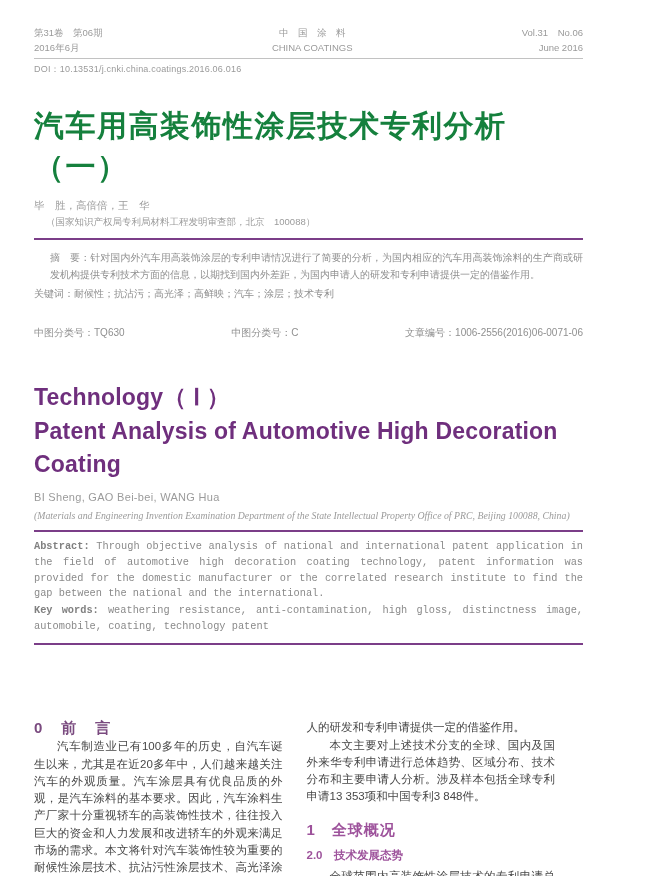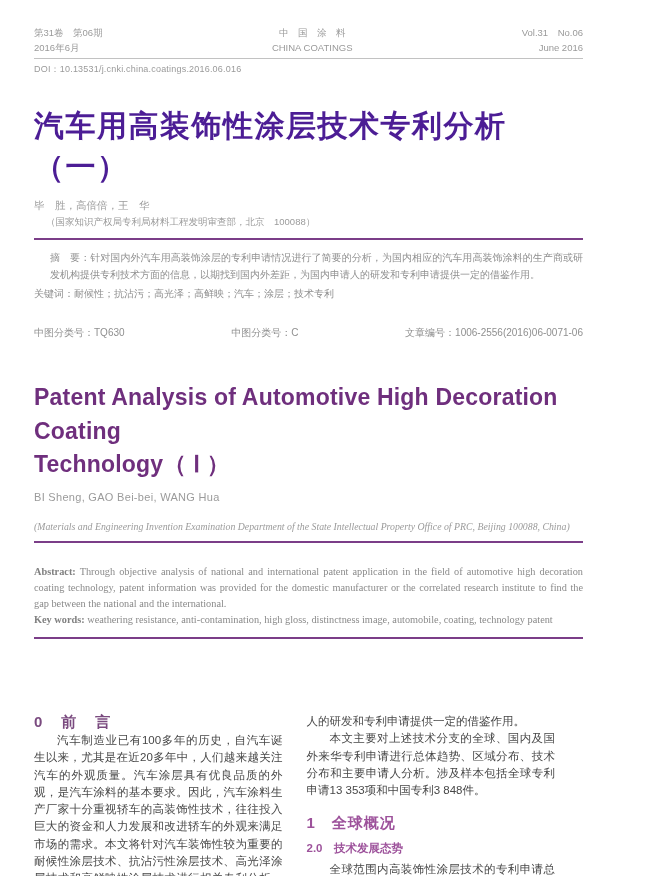--- a/index.html
+++ b/index.html
@@ -18,41 +18,41 @@
   .jheader { display: flex; justify-content: space-between; align-items: flex-start;
     font-size: 9.5px; line-height: 1.55; color: #9a9a9a; }
   .jheader .hl { text-align: left; }
   .jheader .hc { text-align: center; }
   .jheader .hr { text-align: right; }
   .jheader-rule { border: none; border-top: 1px solid #c2c2c2; margin-top: 3px; }
   .doi-line { font-size: 9px; color: #9a9a9a; margin-top: 4px; letter-spacing: .2px; }
 
   
   .cn-title { margin-top: 30px; font-size: 30px; font-weight: bold;
-    color: #4c1d95; letter-spacing: 1.5px; }
+    color: #15803d; letter-spacing: 1.5px; }
   .cn-authors { margin-top: 11px; font-size: 10.5px; color: #9b9b9b; }
   .cn-affil { margin-top: 3px; padding-left: 12px; font-size: 9.5px; color: #9b9b9b; }
   .rule-accent { border: none; border-top: 2.5px solid #7b3e88; margin-top: 9px; }
   .rule-accent.thin { border-top-width: 2px; }
 
   
   .cn-abs { margin-top: 9px; color: #8f8f8f; font-size: 10px; line-height: 1.7; }
   .cn-abs p.hang { padding-left: 16px; text-align: justify; }
   .cn-abs .kw-line { margin-top: 2px; }
   .cn-class { display: flex; justify-content: space-between; margin-top: 22px;
     font-size: 10px; color: #8f8f8f; }
 
   
   .en-title { margin-top: 40px; font-size: 23px; font-weight: bold;
     color: #6f2f7d; line-height: 1.45; letter-spacing: .2px; }
   .en-authors { margin-top: 10px; font-size: 11px; color: #9b9b9b; letter-spacing: .3px; }
-  .en-affil { margin-top: 18px; font-size: 9.8px; color: #9b9b9b;
+  .en-affil { margin-top: 7px; font-size: 9.8px; color: #9b9b9b;
     font-family: "Liberation Serif", serif; font-style: italic; }
-  .en-abs { margin-top: 21px; font-size: 10.3px; line-height: 1.52; color: #8a8a8a;
-    font-family: Liberation Serif, serif; text-align: justify; }
+  .en-abs { margin-top: 7px; font-size: 10.3px; line-height: 1.52; color: #8a8a8a;
+    font-family: Liberation Mono, monospace; text-align: justify; }
   .en-abs b { color: #808080; }
   .en-kw { margin-top: 1px; }
 
   
   .columns { display: flex; gap: 24px; margin-top: 74px; }
   .col { width: 248.5px; }
   .sec-h0 { font-size: 15px; font-weight: bold; color: #7a4a7f;
     letter-spacing: 2px; }
   .sec-h1 { font-size: 15px; font-weight: bold; color: #9d529b;
     letter-spacing: 1px; margin-top: 15px; }
@@ -93,22 +93,22 @@
     <p class="hang"><span>摘　要：</span><span>针对国内外汽车用高装饰涂层的专利申请情况进行了简要的分析，为国内相应的汽车用高装饰涂料的生产商或研发机构提供专利技术方面的信息，以期找到国内外差距，为国内申请人的研发和专利申请提供一定的借鉴作用。</span></p>
     <p class="kw-line"><span>关键词：</span><span>耐候性；抗沾污；高光泽；高鲜映；汽车；涂层；技术专利</span></p>
     <div class="cn-class">
       <span><span>中图分类号：</span><span>TQ630</span></span>
       <span><span>中图分类号：</span><span>C</span></span>
       <span><span>文章编号：</span><span>1006-2556(2016)06-0071-06</span></span>
     </div>
   </div>
 
   <div class="en-title">
+    <div>Technology（ Ⅰ ）</div>
     <div>Patent Analysis of Automotive High Decoration Coating</div>
-    <div>Technology（ Ⅰ ）</div>
   </div>
   <div class="en-authors">BI Sheng, GAO Bei-bei, WANG Hua</div>
   <div class="en-affil">(Materials and Engineering Invention Examination Department of the State Intellectual Property Office of PRC, Beijing 100088, China)</div>
   <hr class="rule-accent thin">
 
   <div class="en-abs">
     <p><b>Abstract:</b><span> Through objective analysis of national and international patent application in the field of automotive high decoration coating technology, patent information was provided for the domestic manufacturer or the correlated research institute to find the gap between the national and the international.</span></p>
     <p class="en-kw"><b>Key words:</b><span> weathering resistance, anti-contamination, high gloss, distinctness image, automobile, coating, technology patent</span></p>
   </div>
   <hr class="rule-accent thin">

